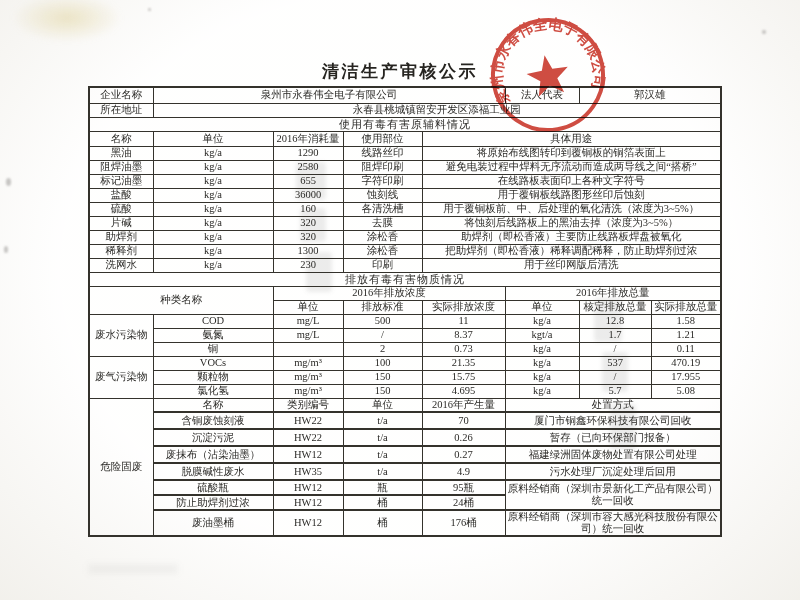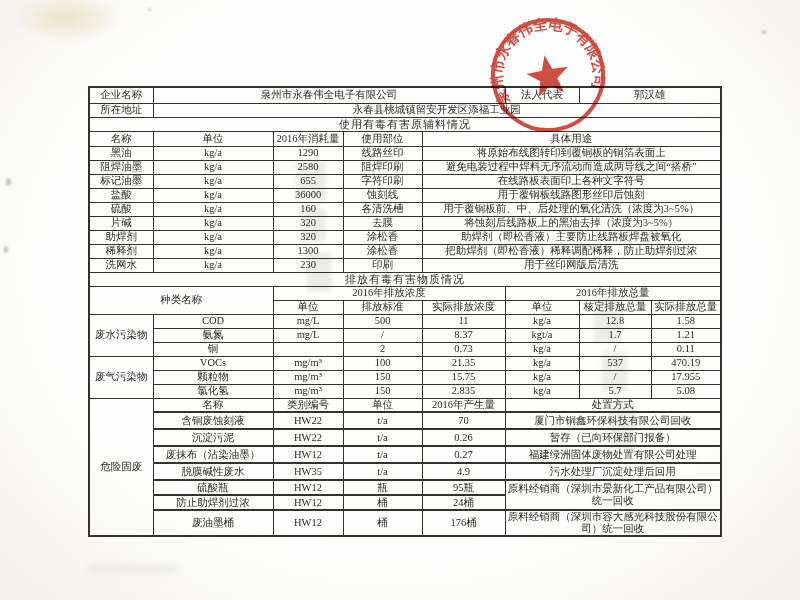--- a/index.html
+++ b/index.html
@@ -79,20 +79,21 @@
   <div class="bleed b3"></div>
   <div class="bleed b4"></div>
   <div class="bleed b5"></div>
   <div class="bleed b6"></div>
   <div class="speck sp1"></div>
   <div class="speck sp2"></div>
   <div class="speck sp3"></div>
   <div class="speck sp4"></div>
   <div class="bottomshade"></div>
 
+  <h1 class="title">清洁生产审核公示</h1>
 
   <table class="doc">
     <colgroup>
       <col style="width:64px">
         <col style="width:120px">
         <col style="width:70px">
         <col style="width:79px">
       <col style="width:83px">
         <col style="width:74px">
         <col style="width:72px">
@@ -242,21 +243,21 @@
           <td>150</td>
           <td>15.75</td>
           <td>kg/a</td>
           <td>/</td>
           <td>17.955</td>
         </tr>
         <tr style="height: 14px;">
           <td>氯化氢</td>
           <td>mg/m³</td>
           <td>150</td>
-          <td>2.835</td>
+          <td>4.695</td>
           <td>kg/a</td>
           <td>5.7</td>
           <td>5.08</td>
         </tr>
         <tr style="height: 14px;">
           <td rowspan="8">危险固废</td>
           <td>名称</td>
           <td>类别编号</td>
           <td>单位</td>
           <td>2016年产生量</td>

